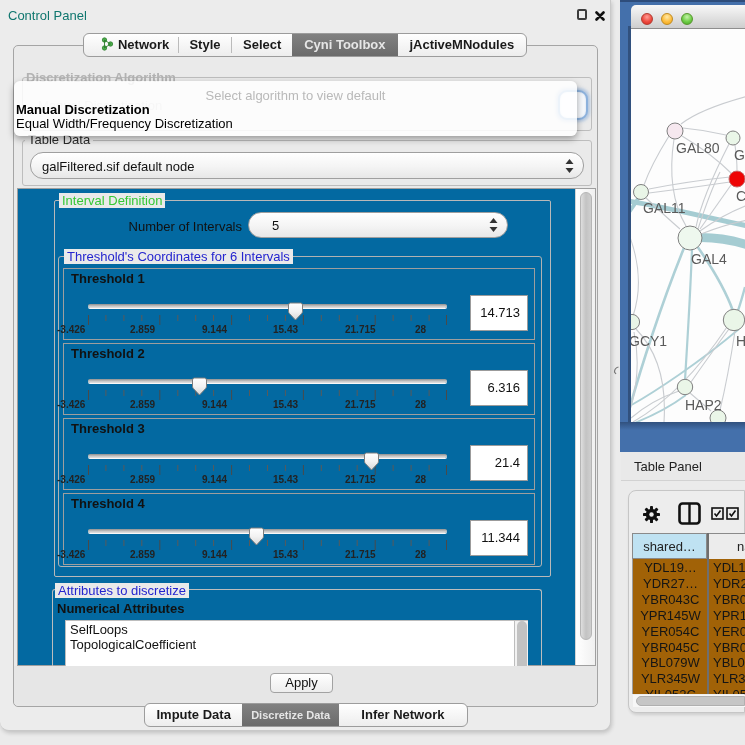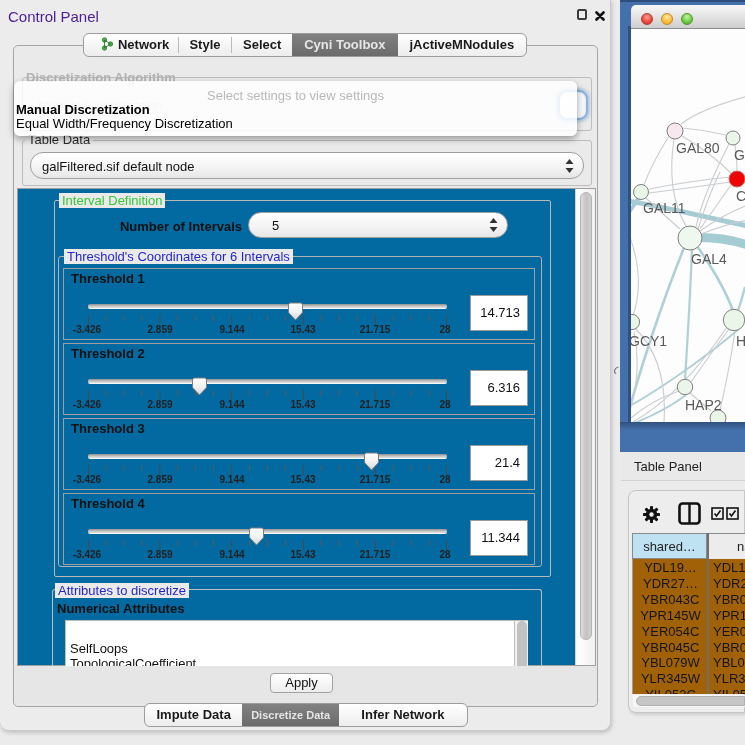--- a/index.html
+++ b/index.html
@@ -1,19 +1,19 @@
 <!DOCTYPE html>
 <html><head><meta charset="utf-8">
 <style>
 *{margin:0;padding:0;box-sizing:border-box}
 html,body{width:745px;height:745px;overflow:hidden;background:#ebebeb;font-family:"Liberation Sans",sans-serif;position:relative}
 .abs{position:absolute}
 
 #cp{position:absolute;left:0;top:0;width:611px;height:731px;background:#ececec;border-right:1px solid #c9c9c9;border-bottom:1px solid #c9c9c9;border-radius:0 0 9px 9px;box-shadow:1px 2px 4px rgba(0,0,0,0.18)}
-#cptitle{position:absolute;left:8px;top:8px;font-size:15px;color:#4c1d95}
+#cptitle{position:absolute;left:8px;top:8px;font-size:13px;color:#0f766e}
 #flbtn{position:absolute;left:577px;top:9px;width:10px;height:11px;border:2px solid #3c3c3c;border-radius:2px}
 #panel{position:absolute;left:13px;top:45px;width:585px;height:662px;border:1px solid #a5a5a5;border-radius:5px;background:#eaeaea}
 
 .tabbar{position:absolute;background:linear-gradient(#ffffff,#ededed);border:1px solid #9c9c9c;border-radius:6px;overflow:hidden;display:flex;align-items:center}
 #toptabs{left:83px;top:33px;width:444px;height:24px}
 #bottabs{left:144px;top:703px;width:324px;height:24px}
 .tab{font-size:13px;font-weight:bold;color:#1a1a1a;text-align:center;height:24px;line-height:24px;white-space:nowrap}
 .darktab{background:linear-gradient(#828282,#6a6a6a);color:#e6e6e6}
 .tsep{width:1px;height:16px;background:#bbb}
 
@@ -25,21 +25,21 @@
 .arr{position:absolute;right:9px;top:50%;transform:translateY(-50%);width:9px;height:14px}
 
 #scroll{position:absolute;left:17px;top:188px;width:579px;height:478px;border:1px solid #9f9f9f;background:#0369a1;overflow:hidden}
 #vsb{position:absolute;left:575px;top:189px;width:20px;height:476px;background:linear-gradient(to right,#ffffff,#f0f0f0);border-left:1px solid #d5d5d5}
 #vsbthumb{position:absolute;left:580px;top:192px;width:12px;height:448px;background:linear-gradient(to right,#dedede,#c3c3c3 50%,#cfcfcf);border:1px solid #b5b5b5;border-radius:6px}
 
 .tbox{position:absolute;left:63px;width:472px;height:72px;border:1px solid #9e9e9e}
 .blab{position:absolute;font-size:13px;font-weight:bold;color:#111;white-space:nowrap}
 .track{position:absolute;left:88px;width:359px;height:4px;background:linear-gradient(#8f8f8f,#c6c6c6 55%,#e2e2e2);border-radius:2px;box-shadow:0 1px 0 #f8f8f8}
 .ticks{position:absolute;left:88px}
-.tl{position:absolute;font-size:10px;font-weight:bold;color:#222;text-align:center}
+.tl{position:absolute;font-size:10px;font-weight:bold;color:#222;}
 .thumb{position:absolute}
 .vbox{position:absolute;left:470px;width:58px;height:36px;background:#fff;border:1px solid #9b9b9b;font-size:13px;color:#111;text-align:right;line-height:34px;padding-right:7px}
 
 #alist{position:absolute;left:65px;top:620px;width:450px;height:46px;background:#fff;border:1px solid #bdbdbd;border-bottom:none;overflow:hidden}
 .li{font-size:13px;color:#111;padding-left:4px;height:15px;line-height:15px}
 #lsb{position:absolute;left:515px;top:620px;width:13px;height:46px;background:#f2f2f2;border-top:1px solid #bdbdbd}
 #lsbthumb{position:absolute;left:517px;top:621px;width:10px;height:45px;background:#c2c2c2;border-radius:5px 5px 0 0}
 
 #footer{position:absolute;left:14px;top:666px;width:583px;height:40px;background:#e6e6e6;border-radius:0 0 5px 5px}
 #apply{position:absolute;left:270px;top:673px;width:63px;height:20px;background:linear-gradient(#ffffff,#ededed);border:1px solid #a2a2a2;border-radius:4px;font-size:13px;color:#111;text-align:center;line-height:18px}
@@ -90,21 +90,21 @@
 <svg class="arr" viewBox="0 0 9 14">
       <path d="M4.5 0 L8.5 5 H0.5 Z" fill="#333"></path>
       <path d="M4.5 14 L8.5 9 H0.5 Z" fill="#333"></path>
     </svg>
   </div>
 
 <div id="scroll">
 <div style="position:absolute;left:36px;top:11px;width:497px;height:377px;border:1px solid #b9b9b9;border-radius:2px"></div>
 <div class="leg" style="left:41px;top:4px;color:#35c835">Interval Definition</div>
 </div>
-<div class="abs" style="left:100px;top:219px;width:142px;text-align:right;font-size:13px;font-weight:bold;color:#111">Number of Intervals</div>
+<div class="abs" style="left:100px;top:219px;width:142px;text-align:right;font-size:13px;font-weight:normal;color:#111">Number of Intervals</div>
 <div class="combo" style="left:248px;top:212px;width:260px;height:26px">
     <span class="ct" style="left:23px">5</span>
 <svg class="arr" viewBox="0 0 9 14">
       <path d="M4.5 0 L8.5 5 H0.5 Z" fill="#333"></path>
       <path d="M4.5 14 L8.5 9 H0.5 Z" fill="#333"></path>
     </svg>
   </div>
 <div class="fs" style="left:58px;top:256px;width:484px;height:311px;border-color:#b2b2b2"></div>
 <div class="leg" style="left:64px;top:249px;color:#2525cf">Threshold's Coordinates for 6 Intervals</div>
 <div class="tbox" style="top:268px"></div>
@@ -201,21 +201,21 @@
       </linearGradient>
     </defs>
 <path d="M3.5 1 h10 q2 0 2 2 v6.2 q0 1.3-.8 2.2 L8.5 18 2.3 11.4 q-.8-.9-.8-2.2 V3 q0-2 2-2 Z" fill="url(#tg4)" stroke="#7d7d7d" stroke-width="1"></path>
   </svg>
 <div class="vbox" style="top:520px">11.344</div>
 
 <div class="fs" style="left:52px;top:589px;width:490px;height:80px;border-bottom:none"></div>
 <div class="leg" style="left:55px;top:583px;color:#2525cf">Attributes to discretize</div>
 <div class="abs" style="left:57px;top:601px;font-size:13px;font-weight:bold;color:#111">Numerical Attributes</div>
 <div id="alist">
-<div class="li" style="margin-top:20px">SelfLoops</div>
+<div class="li" style="margin-top:1px">SelfLoops</div>
 <div class="li">TopologicalCoefficient</div>
 </div>
 <div id="lsb"></div>
 <div id="lsbthumb"></div>
 <div id="vsb"></div>
 <div id="vsbthumb"></div>
 <div id="footer"></div>
 <div id="apply">Apply</div>
 
 <div id="toptabs" class="tabbar">
@@ -235,21 +235,21 @@
 <div class="tab" style="width:129px">jActiveMNodules</div>
 </div>
 
 <div id="bottabs" class="tabbar">
 <div class="tab" style="width:98px">Impute Data</div>
 <div class="tab darktab" style="width:97px;font-size:11px">Discretize Data</div>
 <div class="tab" style="width:129px">Infer Network</div>
 </div>
 
 <div id="popup">
-<div class="p1">Select settings to view settings</div>
+<div class="p1">Select algorithm to view default</div>
 <div class="p2">Manual Discretization</div>
 <div class="p3">Equal Width/Frequency Discretization</div>
 </div>
 
 <svg class="abs" style="left:613px;top:366px" width="7" height="9" viewBox="0 0 7 9">
     <path d="M5.5 1 Q1.5 2 1.5 6 L3 8" stroke="#777" stroke-width="1.2" fill="none"></path>
   </svg>
 
 <div id="net">
 <div id="netlshadow"></div>

